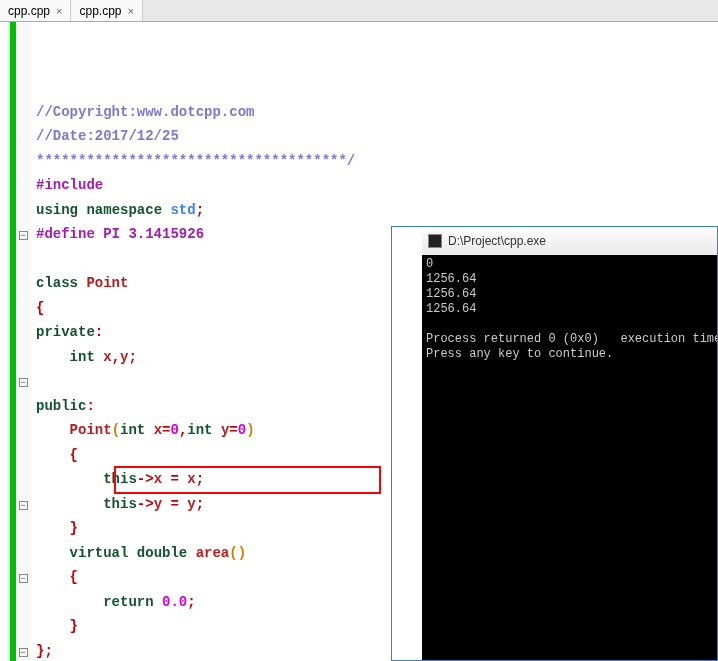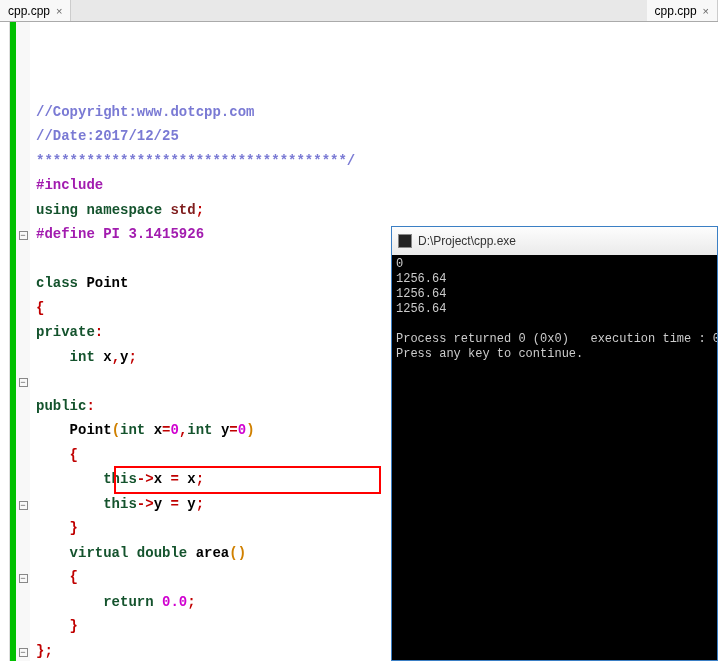--- a/index.html
+++ b/index.html
@@ -10,21 +10,20 @@
   width: 718px;
   height: 661px;
   overflow: hidden;
   position: relative;
 }
 .tabs {
   display: flex;
   background: #e8e8e8;
   height: 22px;
   border-bottom: 1px solid #aaa;
-  justify-content: space-between;
 }
 .tab {
   padding: 2px 8px;
   font-size: 12px;
   font-family: Tahoma, sans-serif;
   background: #f8f8f8;
   border-right: 1px solid #ccc;
   display: flex;
   align-items: center;
   gap: 6px;
@@ -72,40 +71,41 @@
   padding: 4px 6px;
   line-height: 24.5px;
   white-space: pre;
   font-weight: bold;
   font-size: 14px;
   position: relative;
 }
 .c-comment { color: #7a7ad4; }
 .c-pre { color: #a21caf; }
 .c-kw { color: #14532d; }
-.c-type { color: #7f1d1d; }
+.c-type { color: #3b82f6; }
 .c-op { color: #c00000; }
 .c-brace { color: #c00000; }
 .c-paren { color: #d08000; }
 .c-num { color: #d000d0; }
-.c-id { color: #000000; }
+.c-id { color: #b91c1c; }
 .c-ang { color: #008000; }
 .hl-box {
   position: absolute;
   border: 2px solid #ff0000;
   pointer-events: none;
 }
 .console {
   position: absolute;
   top: 226px;
   left: 391px;
   width: 327px;
   height: 435px;
   border: 1px solid #3b7fc4;
   background: #fff;
+  padding-left: 30px;
 }
 .console-title {
   height: 28px;
   background: linear-gradient(#fdfdfd,#eaeaea);
   display: flex;
   align-items: center;
   padding: 0 6px;
   font-family: "Segoe UI", Tahoma, sans-serif;
   font-size: 12px;
   color: #333;

